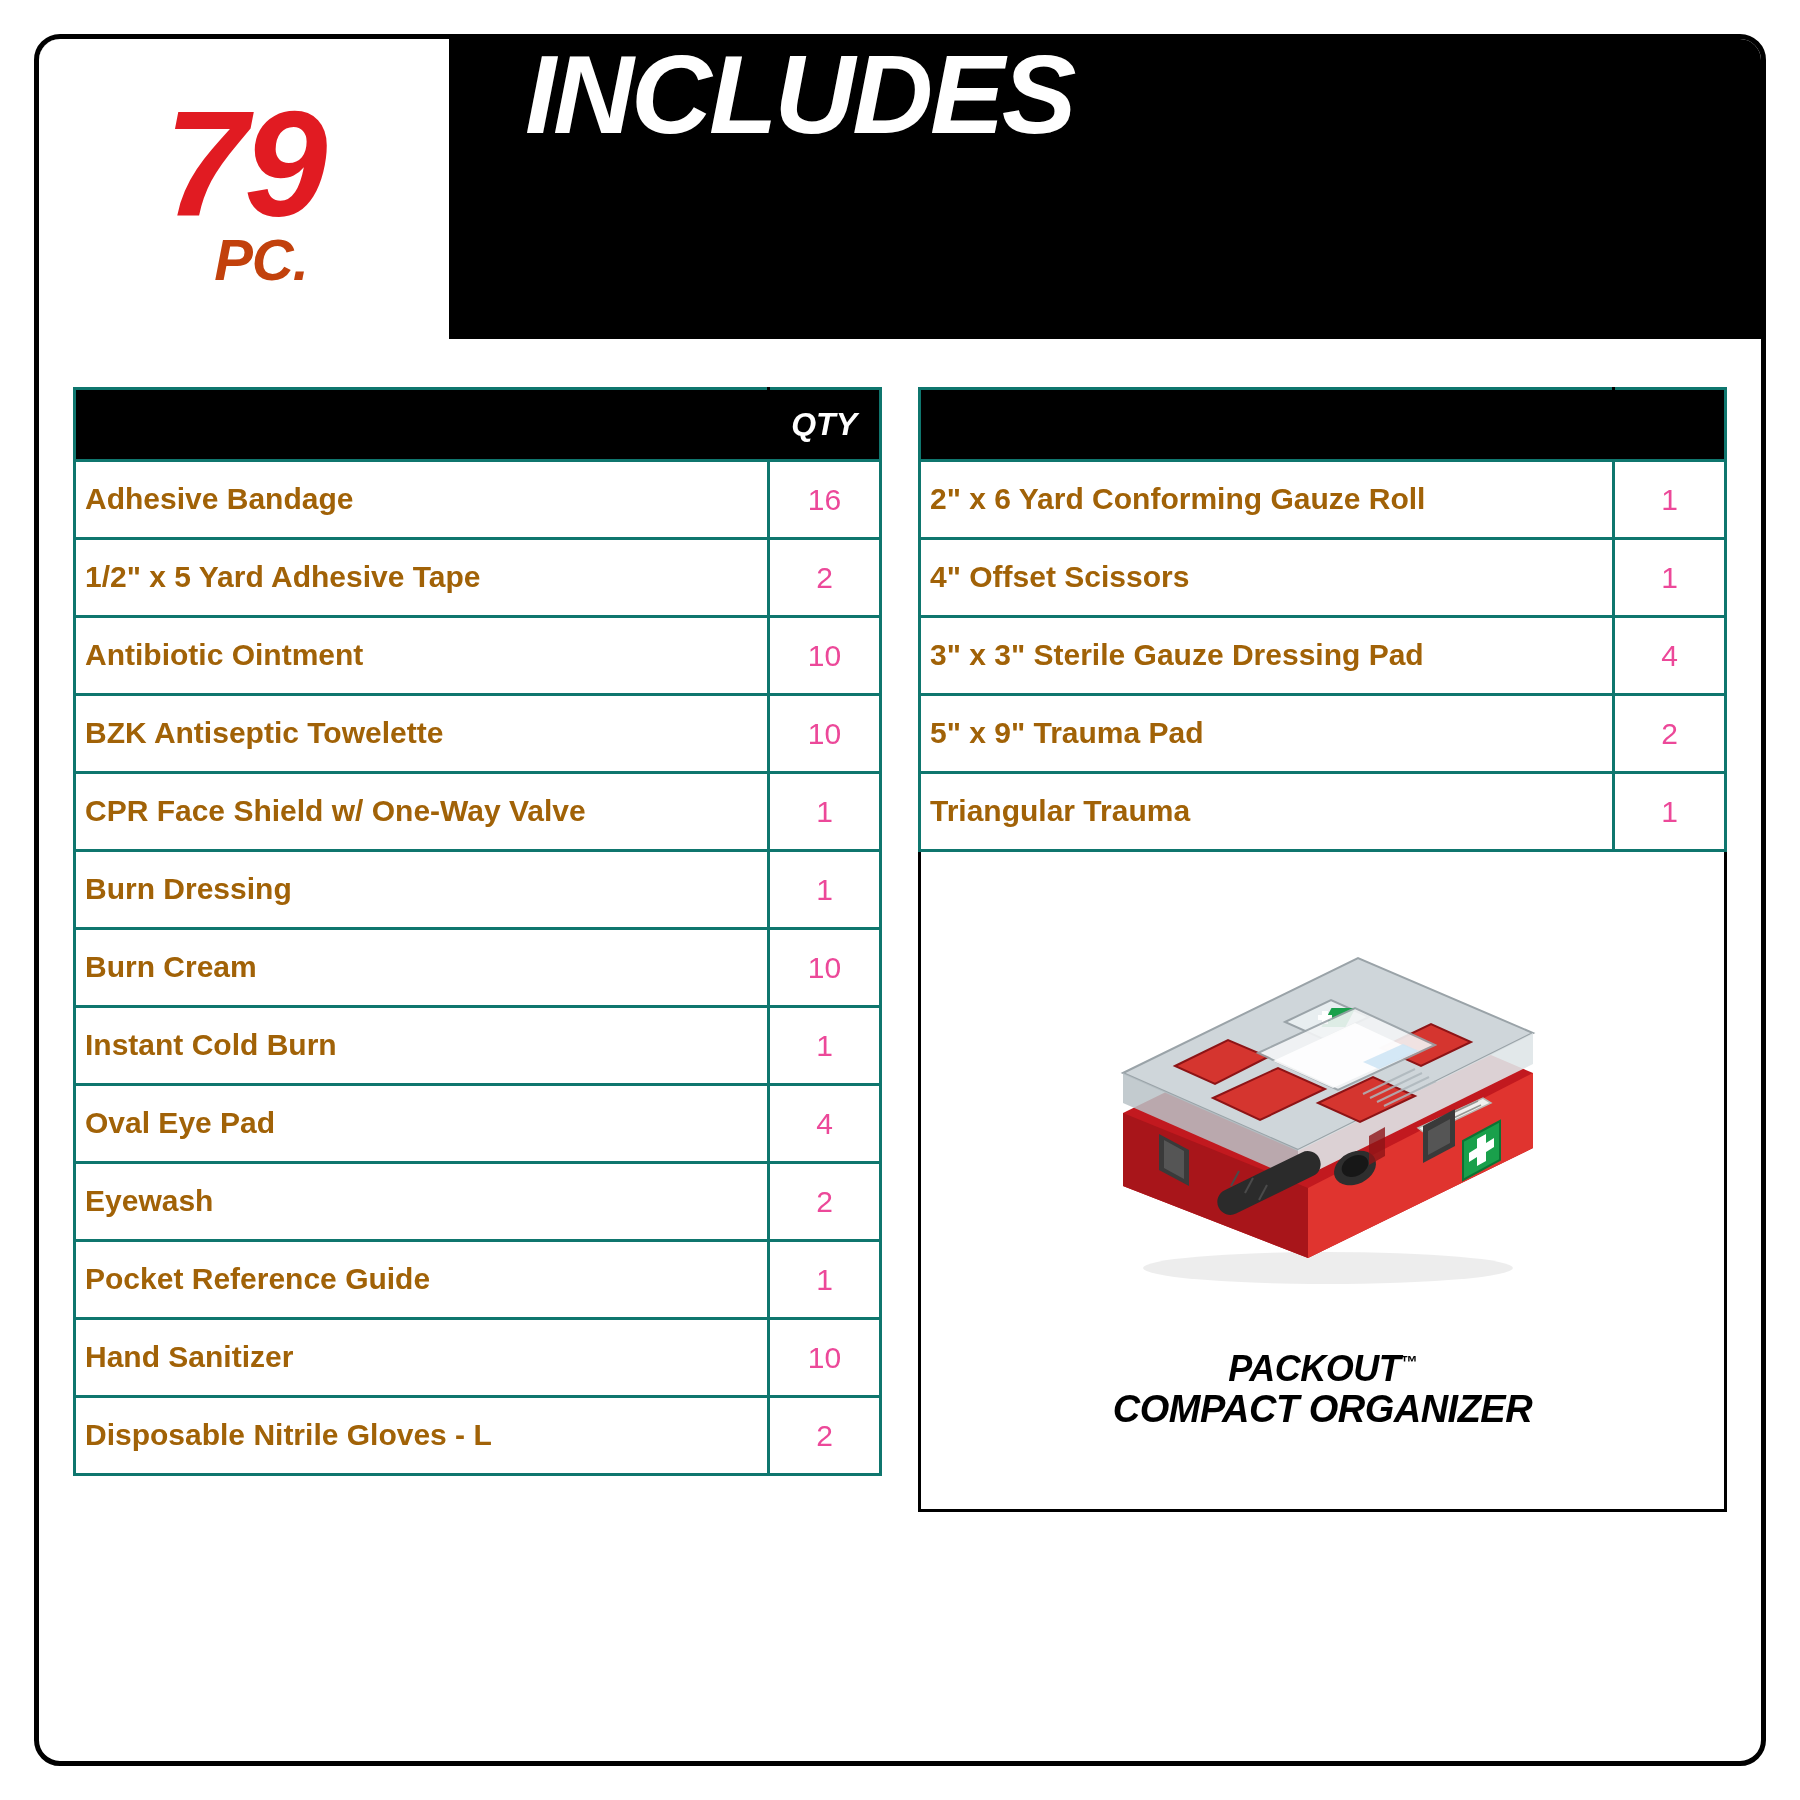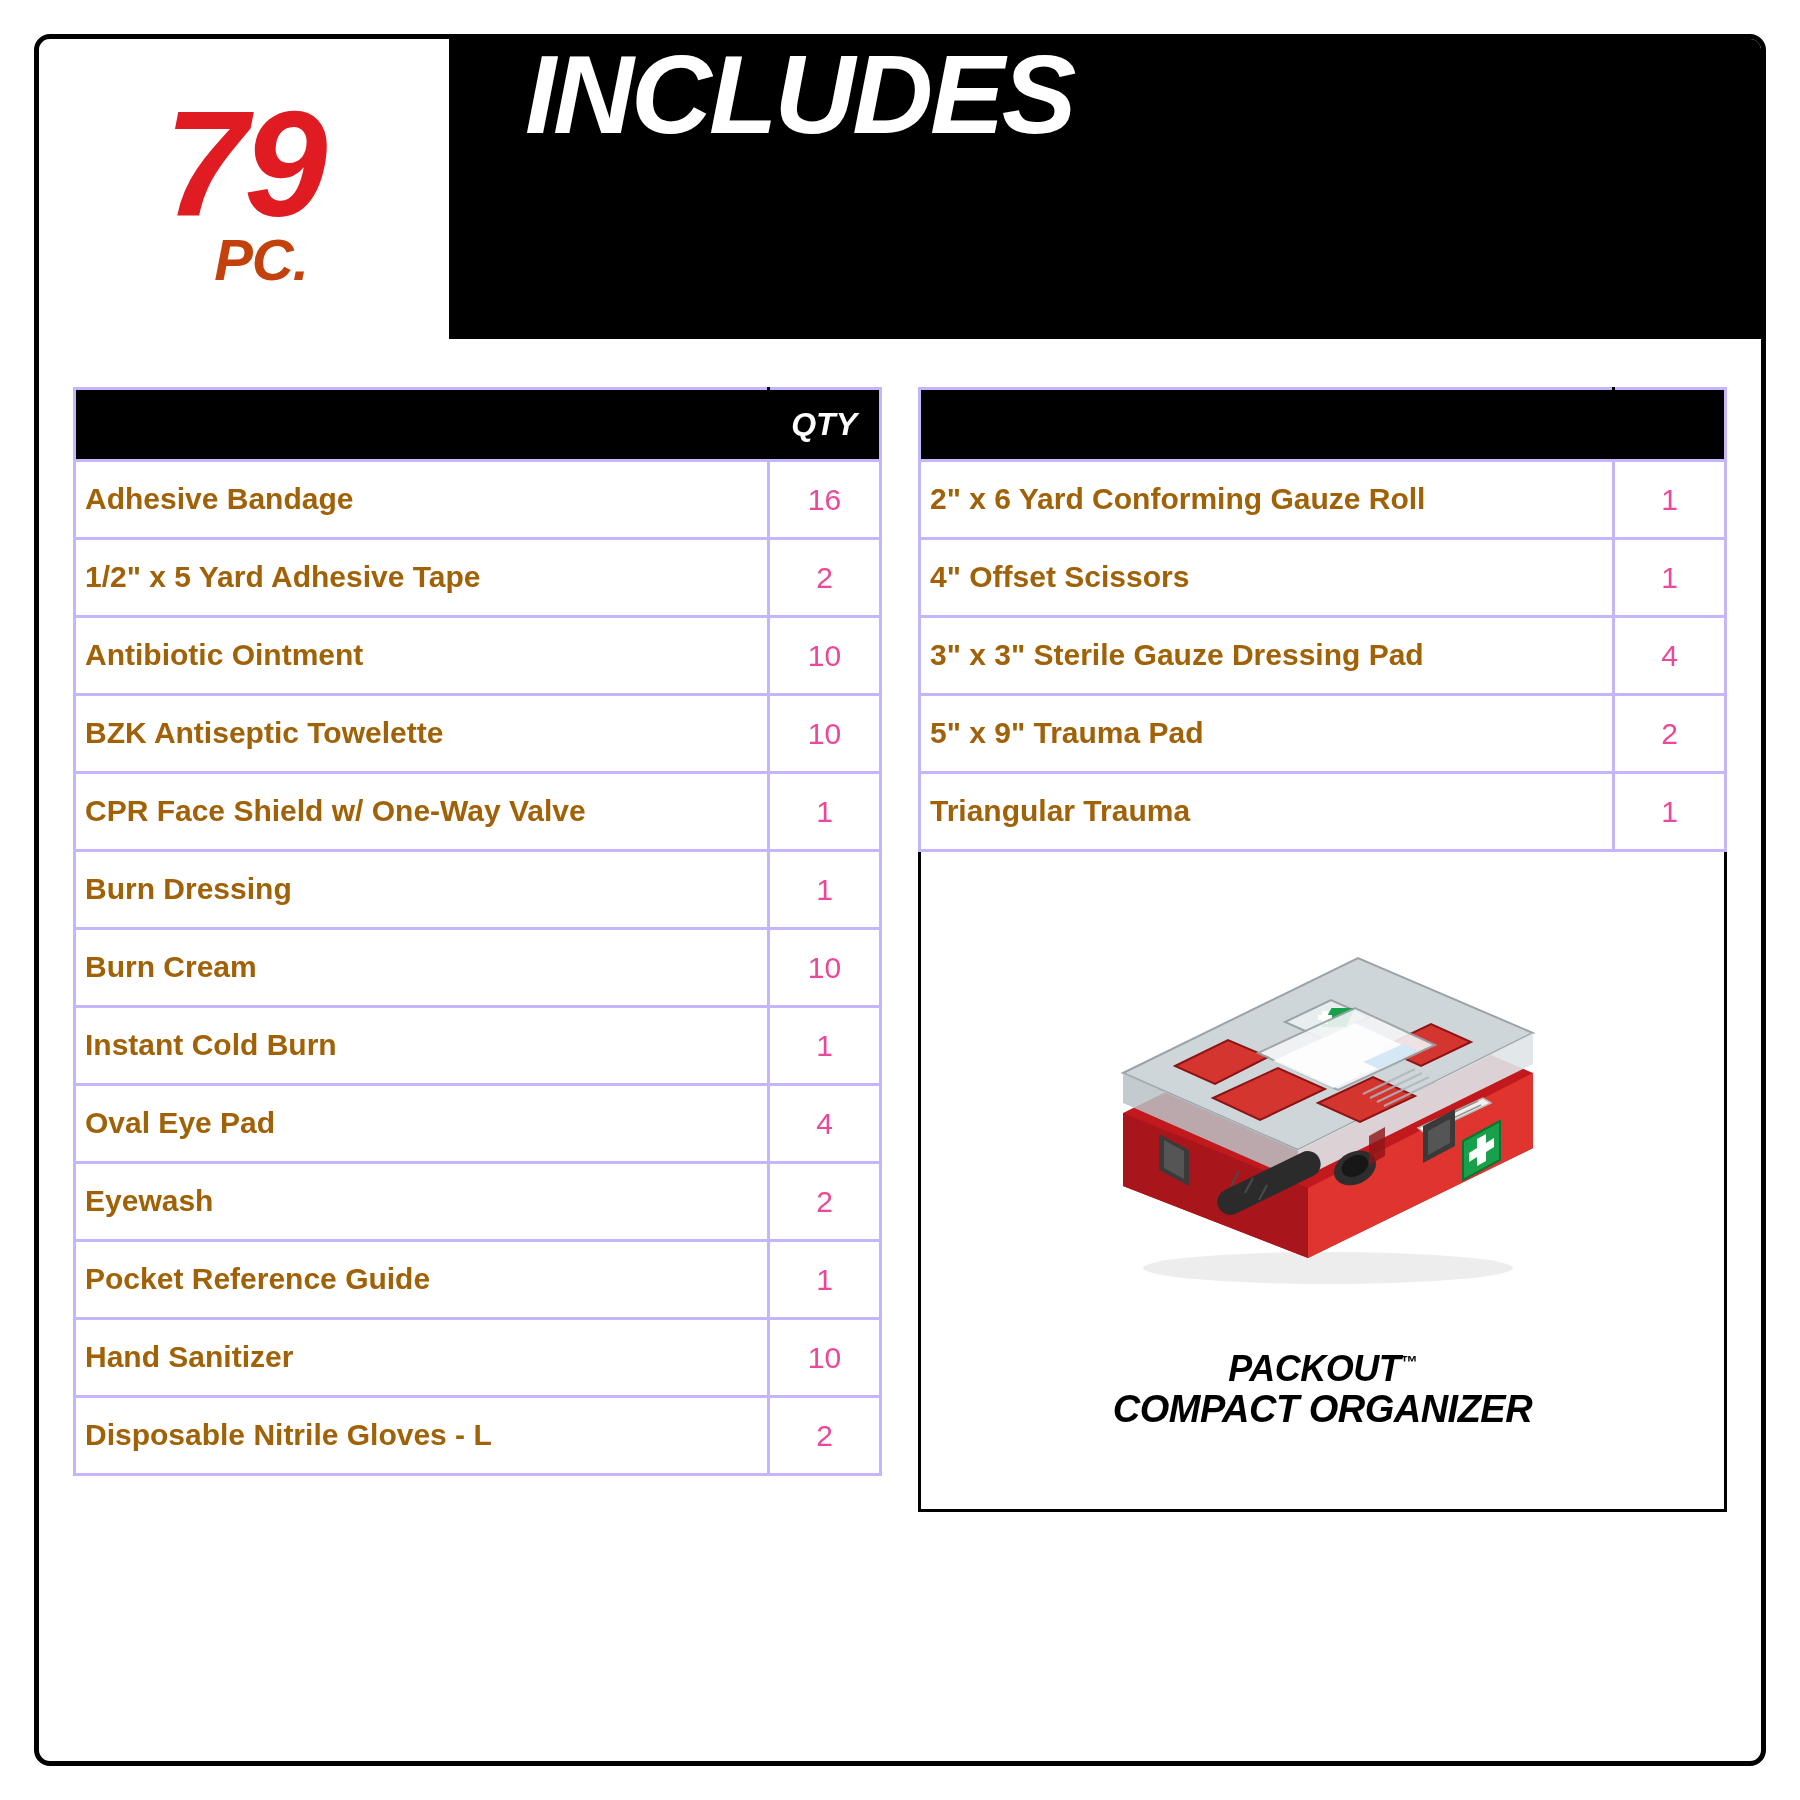--- a/index.html
+++ b/index.html
@@ -21,21 +21,21 @@
     box-sizing: border-box;
     padding: 34px;
   }
 
   .card {
     position: relative;
     width: 100%;
     height: 100%;
     box-sizing: border-box;
     border: 5px solid #000000;
-    border-radius: 16px;
+    border-radius: 26px;
     background: #ffffff;
     overflow: hidden;
   }
 
   
   .header {
     position: relative;
     display: flex;
     align-items: stretch;
     height: 300px;
@@ -98,21 +98,21 @@
     flex: 1;
     min-width: 0;
   }
 
   table.items {
     width: 100%;
     border-collapse: collapse;
     table-layout: fixed;
   }
   table.items td, table.items th {
-    border: 3px solid #c4b5fd;
+    border: 3px solid #0f766e;
     box-sizing: border-box;
   }
   .thead-row th {
     background: #000000;
     color: #ffffff;
     height: 72px;
     font-size: 32px;
     font-weight: bold;
     font-style: italic;
     text-align: right;

